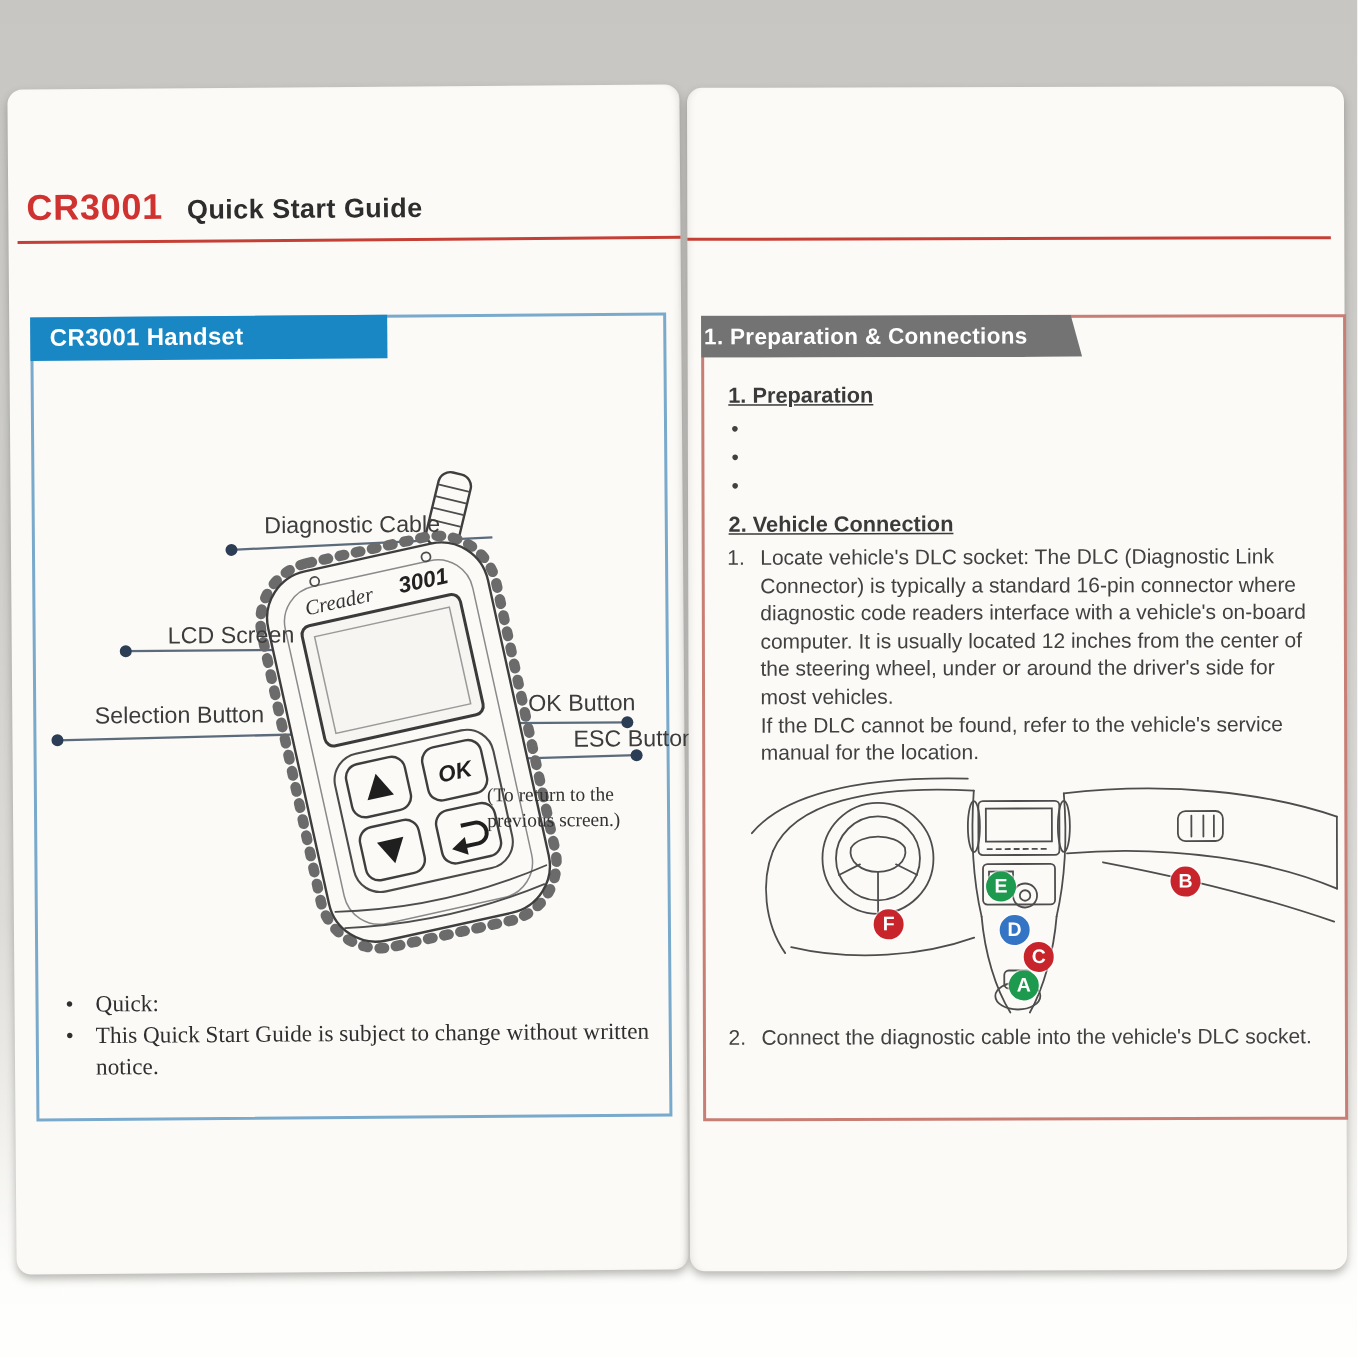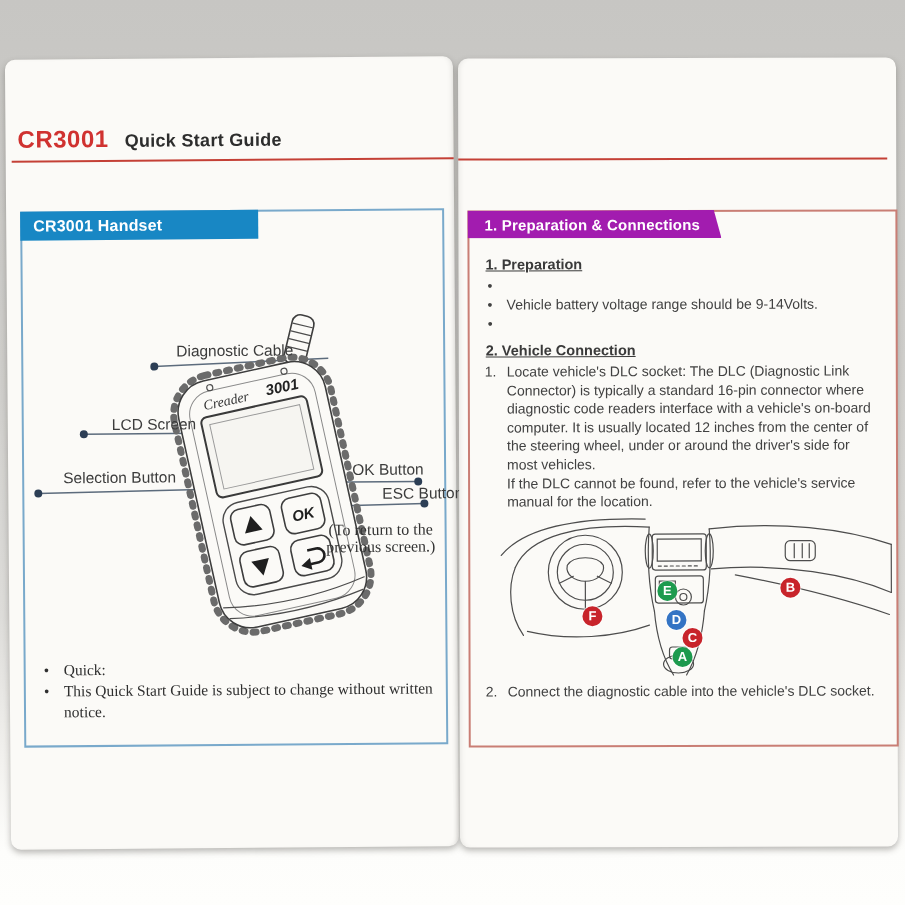--- a/index.html
+++ b/index.html
@@ -23,34 +23,34 @@
   .rule-right{left:0px;top:100px;width:429px;}
 
   
   .handset-box{position:absolute;left:14px;top:152px;width:420px;height:532px;
                border:2px solid #79a9cb;}
   .blue-bar{position:absolute;left:-2px;top:-2px;width:238px;height:29px;background:#1887c4;
             display:flex;align-items:center;padding-left:13px;box-sizing:border-box;}
   .blue-bar span{color:#fff;font-weight:bold;font-size:16px;letter-spacing:.2px;}
   .diagram-svg{position:absolute;left:0;top:0;width:420px;height:528px;}
   .dlabel{position:absolute;font-size:15.5px;color:#3c3c3c;white-space:nowrap;}
-  .return-note{position:absolute;left:300px;top:310px;width:112px;text-align:center;
-               font-family:"Liberation Serif","DejaVu Serif",serif;font-size:16px;
+  .return-note{position:absolute;left:300px;top:310px;width:112px;text-align:left;
+               font-family:"Liberation Serif","DejaVu Serif",serif;font-size:13px;
                line-height:17px;color:#333;}
   .note-list{position:absolute;left:18px;top:446px;width:402px;
              font-family:"Liberation Serif","DejaVu Serif",serif;font-size:15.5px;
              line-height:21px;color:#2f2f2f;}
   .note-row{display:flex;}
   .note-row .nb{width:20px;flex:none;}
 
   
   .section-box{position:absolute;left:9px;top:152px;width:426px;height:533px;
                border:2px solid #c97e75;}
-  .red-bar{position:absolute;left:-2px;top:-2px;width:254px;height:28px;background:#a21caf;
-           display:flex;align-items:center;padding-left:17px;box-sizing:border-box;
+  .red-bar{position:absolute;left:-2px;top:-2px;width:254px;height:28px;background:#737373;
+           display:flex;align-items:center;padding-left:2px;box-sizing:border-box;
            clip-path:polygon(0 0,97% 0,100% 100%,0 100%);}
   .red-bar span{color:#fff;font-weight:bold;font-size:15px;letter-spacing:.2px;}
   .sec-content{position:absolute;left:15px;top:44px;width:398px;color:#414141;}
   .sec-h{font-size:14.5px;font-weight:bold;text-decoration:underline;color:#3a3a3a;margin:0 0 4px 1px;}
   .sec-h.second{margin-top:9px;}
   .brow{display:flex;font-size:14px;line-height:19px;}
   .brow .bdot{width:19px;flex:none;padding-left:3px;}
   .srow{display:flex;font-size:14px;line-height:18.6px;}
   .srow .snum{width:22px;flex:none;}
   .srow .stxt{flex:1;}
@@ -189,21 +189,20 @@
       </div>
 
       <div class="sec-content">
         <div class="sec-h">1. Preparation</div>
 
         <div class="brow">
           <span class="bdot">•</span>
         </div>
         <div class="brow">
           <span class="bdot">•</span>
-          <span>Vehicle battery voltage range should be 9-14Volts.</span>
         </div>
         <div class="brow">
           <span class="bdot">•</span>
         </div>
 
         <div class="sec-h second">2. Vehicle Connection</div>
 
         <div class="srow">
           <span class="snum">1.</span>
           <span class="stxt">Locate vehicle's DLC socket: The DLC (Diagnostic Link Connector) is typically a standard 16-pin connector where diagnostic code readers interface with a vehicle's on-board computer. It is usually located 12 inches from the center of the steering wheel, under or around the driver's side for most vehicles.</span>

